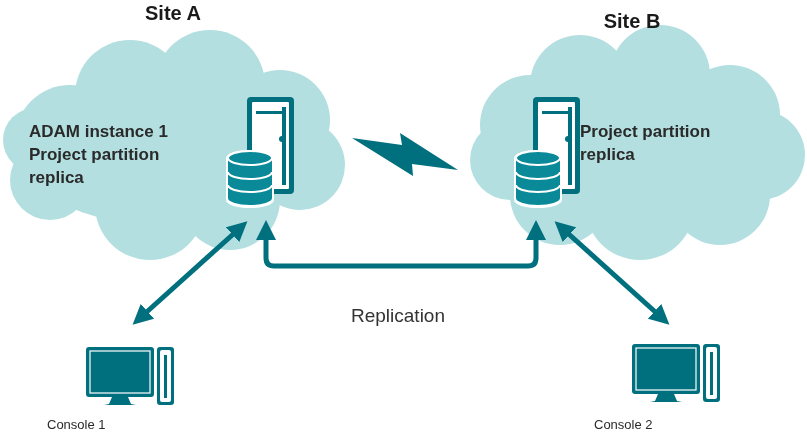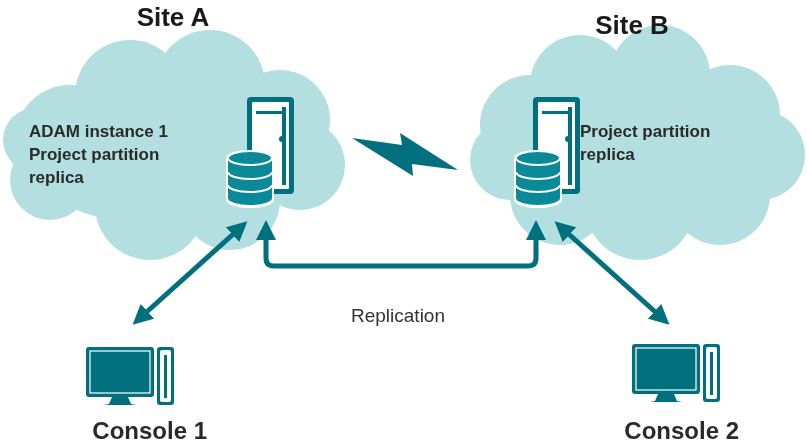--- a/index.html
+++ b/index.html
@@ -1,21 +1,21 @@
 <!DOCTYPE html>
 <html><head>
   <meta charset="utf-8">
   <style>
     html, body { margin: 0; padding: 0; background: #ffffff; }
     body { width: 807px; height: 447px; position: relative; overflow: hidden;
            font-family: "Liberation Sans", sans-serif; }
     svg.diagram { position: absolute; left: 0; top: 0; }
-    .site-title { position: absolute; font-weight: bold; font-size: 26px; color: #1a1a1a; text-align: center; width: 200px; }
+    .site-title { position: absolute; font-weight: bold; font-size: 20px; color: #1a1a1a; text-align: center; width: 200px; }
     .cloud-label { position: absolute; font-weight: bold; font-size: 17px; color: #2a2a2a; text-align: left; line-height: 23px; width: 200px; }
-    .console-label { position: absolute; font-weight: bold; font-size: 24px; color: #2a2a2a; text-align: right; width: 160px; }
+    .console-label { position: absolute; font-weight: normal; font-size: 13px; color: #2a2a2a; text-align: left; width: 160px; }
     .repl-label { position: absolute; font-size: 19px; color: #333333; text-align: center; width: 160px; }
   </style>
 </head>
 <body>
 
 <svg class="diagram" width="807" height="447" viewBox="0 0 807 447">
   <defs>
     <marker id="arrowhead" viewBox="0 0 10 10" refX="5" refY="5" markerWidth="4" markerHeight="4" orient="auto-start-reverse">
       <path d="M0,0 L10,5 L0,10 z" fill="#00707f"></path>
     </marker>
@@ -116,13 +116,13 @@
 </div>
 
 <div class="cloud-label" style="left:580px; top:120px;">
   <div>Project partition</div>
   <div>replica</div>
 </div>
 
 <div class="repl-label" style="left:318px; top:273px;margin-top:32px;">Replication</div>
 
 <div class="console-label" style="left:47px; top:417px;">Console 1</div>
-<div class="console-label" style="left:579px; top:417px;">Console 2</div>
+<div class="console-label" style="left:594px; top:417px;">Console 2</div>
 
 </body></html>

